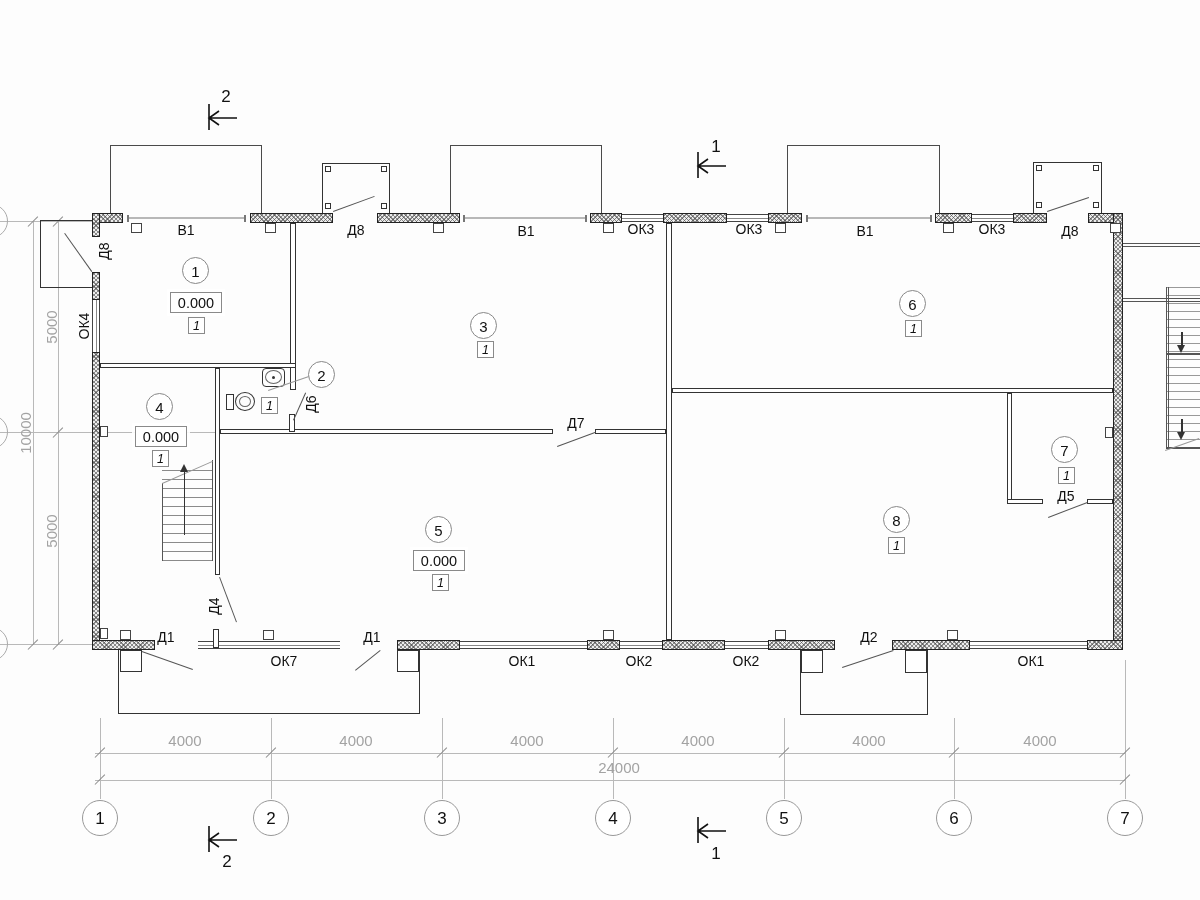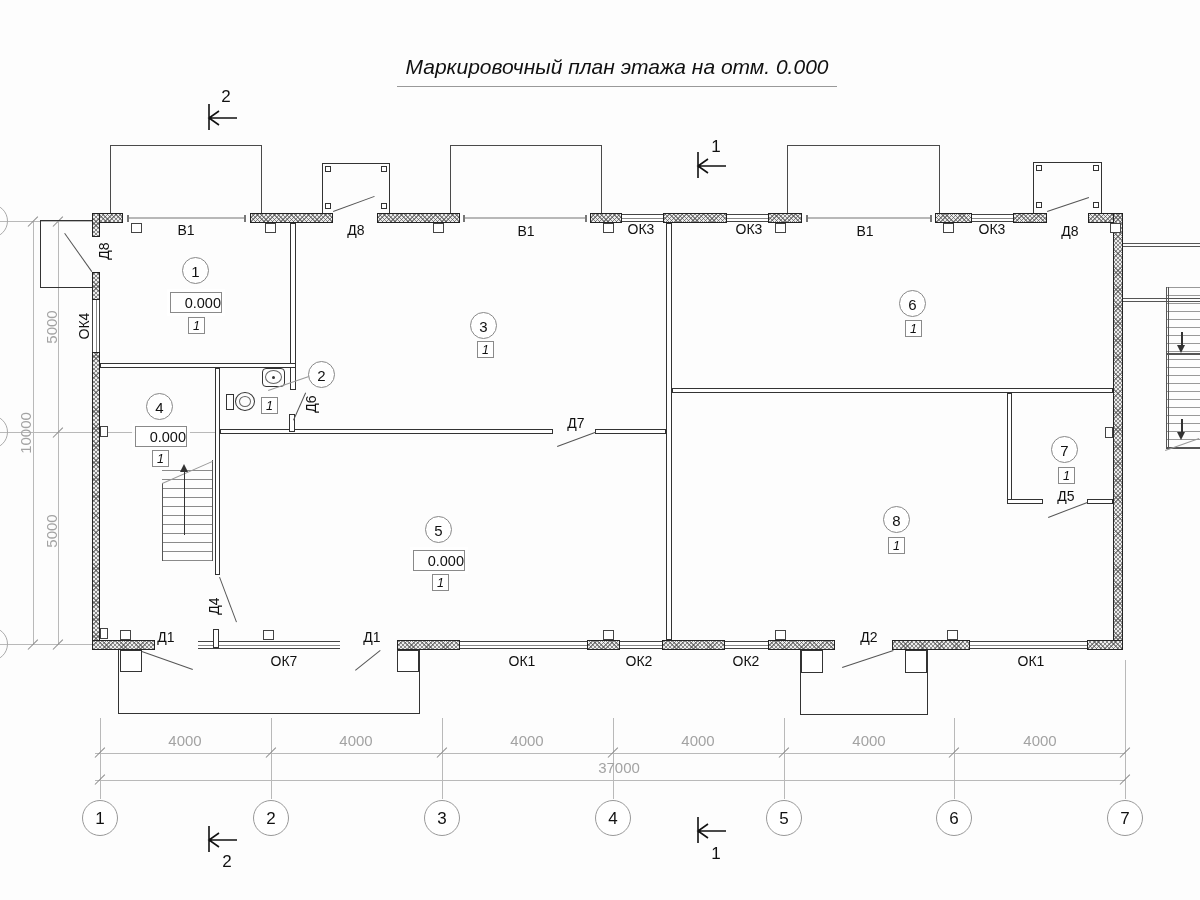--- a/index.html
+++ b/index.html
@@ -30,40 +30,39 @@
   .gdiag{height:1.2px;background:#999;transform-origin:0 0;}
   .ntch{background:#fff;border:1px solid #444;}
   .pier{background:#fff;border:1.5px solid #333;}
   .outl{border:1.5px solid #333;}
   .canopy{border:1.5px solid #4a4a4a;border-bottom:none;}
   .psq{width:6px;height:6px;border:1px solid #333;background:#fff;}
   .lbl{font-size:14px;line-height:16px;height:16px;width:40px;text-align:center;color:#101010;}
   .lblr{transform:rotate(-90deg);}
   .roomc{width:27px;height:27px;border:1px solid #888;border-radius:50%;background:#fff;
          text-align:center;line-height:27px;font-size:15px;}
-  .elev{width:52px;height:21px;border:1px solid #8a8a8a;background:#fff;text-align:right;
+  .elev{width:52px;height:21px;border:1px solid #8a8a8a;background:#fff;text-align:center;
         line-height:21px;font-size:14.5px;box-shadow:0 0 0 3px rgba(255,255,255,.9);}
   .ftype{width:17px;height:17px;border:1px solid #8a8a8a;background:#fff;text-align:center;
          line-height:17px;font-size:12.5px;font-style:italic;}
   .axc{width:36px;height:36px;border:1px solid #999;border-radius:50%;background:#fff;
        text-align:center;line-height:36px;font-size:17px;}
   .dimtxt{color:#a3a3a3;font-size:15px;height:16px;line-height:16px;text-align:center;}
   .tick{width:14px;height:1.3px;background:#8c8c8c;transform:rotate(-45deg);}
   .title{font-style:italic;font-size:21px;text-align:center;color:#101010;
          border-bottom:1.5px solid #999;padding-bottom:7px;width:440px;}
   .secnum{font-size:17px;width:20px;height:17px;line-height:17px;text-align:center;}
   .tri-up{width:0;height:0;border-left:4.5px solid transparent;border-right:4.5px solid transparent;border-bottom:8px solid #333;}
   .tri-dn{width:0;height:0;border-left:4.5px solid transparent;border-right:4.5px solid transparent;border-top:8px solid #333;}
 </style>
 </head>
 <body>
 
 <div id="canvas">
 
-  <div class="abs title" style="left:397px;top:55px">Маркировочный план этажа на отм. 0.000</div>
 
   <div class="abs gln" style="left:0;top:221px;width:92px;height:1px"></div>
   <div class="abs gln" style="left:0;top:432px;width:215px;height:1px"></div>
   <div class="abs gln" style="left:0;top:644px;width:92px;height:1px"></div>
   <div class="abs" style="left:-26px;top:204px;width:34px;height:34px;border:1px solid #aaa;border-radius:50%"></div>
   <div class="abs" style="left:-26px;top:415px;width:34px;height:34px;border:1px solid #aaa;border-radius:50%"></div>
   <div class="abs" style="left:-26px;top:627px;width:34px;height:34px;border:1px solid #aaa;border-radius:50%"></div>
 
   <div class="abs gln" style="left:33px;top:221px;width:1px;height:424px"></div>
   <div class="abs gln" style="left:58px;top:221px;width:1px;height:424px"></div>
@@ -295,21 +294,21 @@
   <div class="abs tick" style="left:947px;top:752px"></div>
   <div class="abs tick" style="left:1118px;top:752px"></div>
   <div class="abs tick" style="left:93px;top:779px"></div>
   <div class="abs tick" style="left:1118px;top:779px"></div>
   <div class="abs dimtxt" style="left:155px;top:733px;width:60px">4000</div>
   <div class="abs dimtxt" style="left:326px;top:733px;width:60px">4000</div>
   <div class="abs dimtxt" style="left:497px;top:733px;width:60px">4000</div>
   <div class="abs dimtxt" style="left:668px;top:733px;width:60px">4000</div>
   <div class="abs dimtxt" style="left:839px;top:733px;width:60px">4000</div>
   <div class="abs dimtxt" style="left:1010px;top:733px;width:60px">4000</div>
-  <div class="abs dimtxt" style="left:584px;top:760px;width:70px">37000</div>
+  <div class="abs dimtxt" style="left:584px;top:760px;width:70px">24000</div>
 
   <div class="abs axc" style="left:82px;top:800px">1</div>
   <div class="abs axc" style="left:253px;top:800px">2</div>
   <div class="abs axc" style="left:424px;top:800px">3</div>
   <div class="abs axc" style="left:595px;top:800px">4</div>
   <div class="abs axc" style="left:766px;top:800px">5</div>
   <div class="abs axc" style="left:936px;top:800px">6</div>
   <div class="abs axc" style="left:1107px;top:800px">7</div>
 
 </div>

